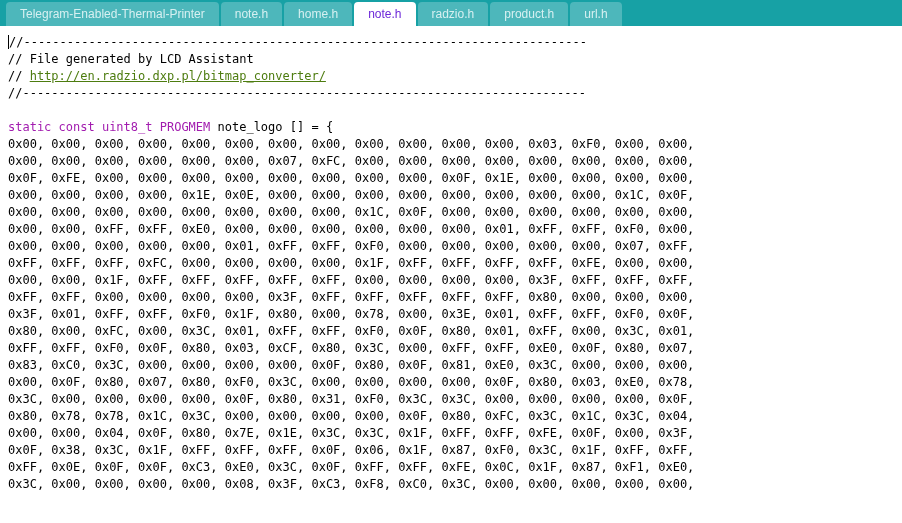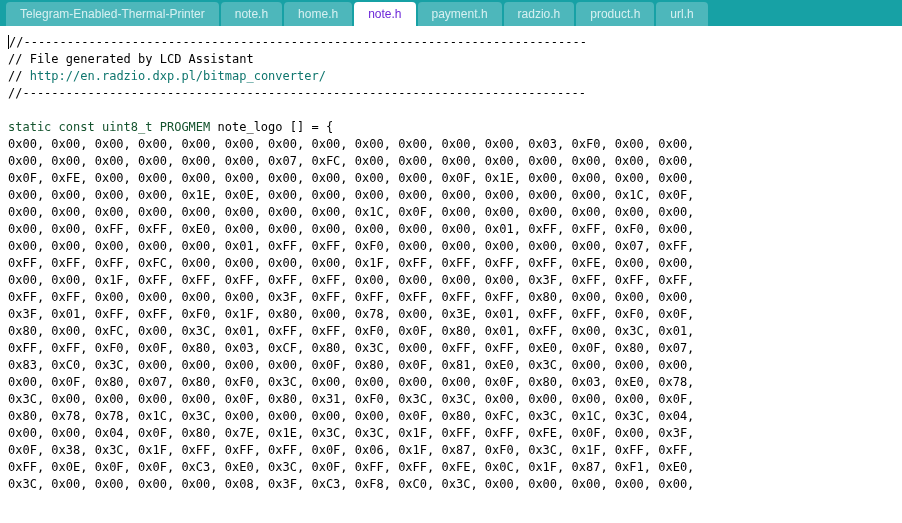--- a/index.html
+++ b/index.html
@@ -43,32 +43,31 @@
     overflow: hidden;
   }
   .cursor {
     display:inline-block;
     width:1px;
     height:14px;
     background:#000;
     vertical-align:text-bottom;
   }
   .comment { color: #000000; }
-  .link { color:#0f766e; }
-  .kw { color: #14532d; margin-top: 41px; }
+  .link { text-decoration: underline; color:#4d7c0f; }
+  .kw { color: #a21caf; margin-top: 41px; }
 </style>
 </head>
 <body>
 
 <div class="tab-bar" id="tab-bar">
     <div class="tab">Telegram-Enabled-Thermal-Printer</div>
     <div class="tab">note.h</div>
     <div class="tab">home.h</div>
     <div class="tab active">note.h</div>
-    <div class="tab">payment.h</div>
     <div class="tab">radzio.h</div>
     <div class="tab">product.h</div>
     <div class="tab">url.h</div>
   </div>
 
 <div class="editor"><span class="cursor"></span><span class="comment">//------------------------------------------------------------------------------</span>
 <span class="comment">// File generated by LCD Assistant</span>
 <span class="comment">// </span><span class="link">http://en.radzio.dxp.pl/bitmap_converter/</span>
 <span class="comment">//------------------------------------------------------------------------------</span>
 

